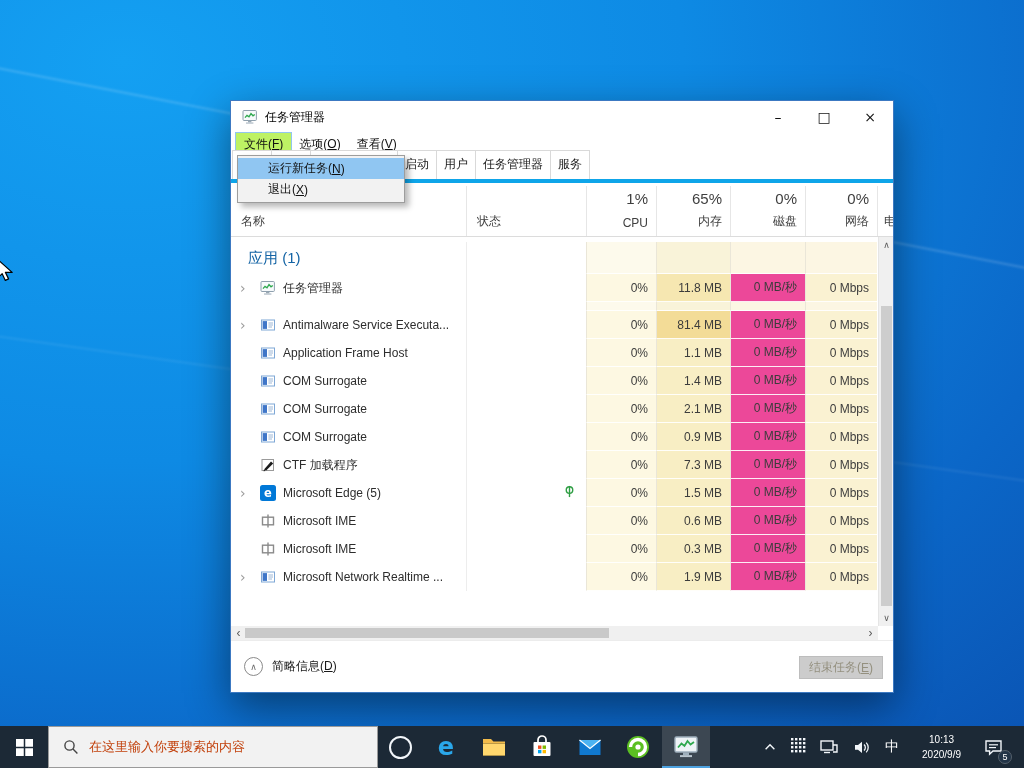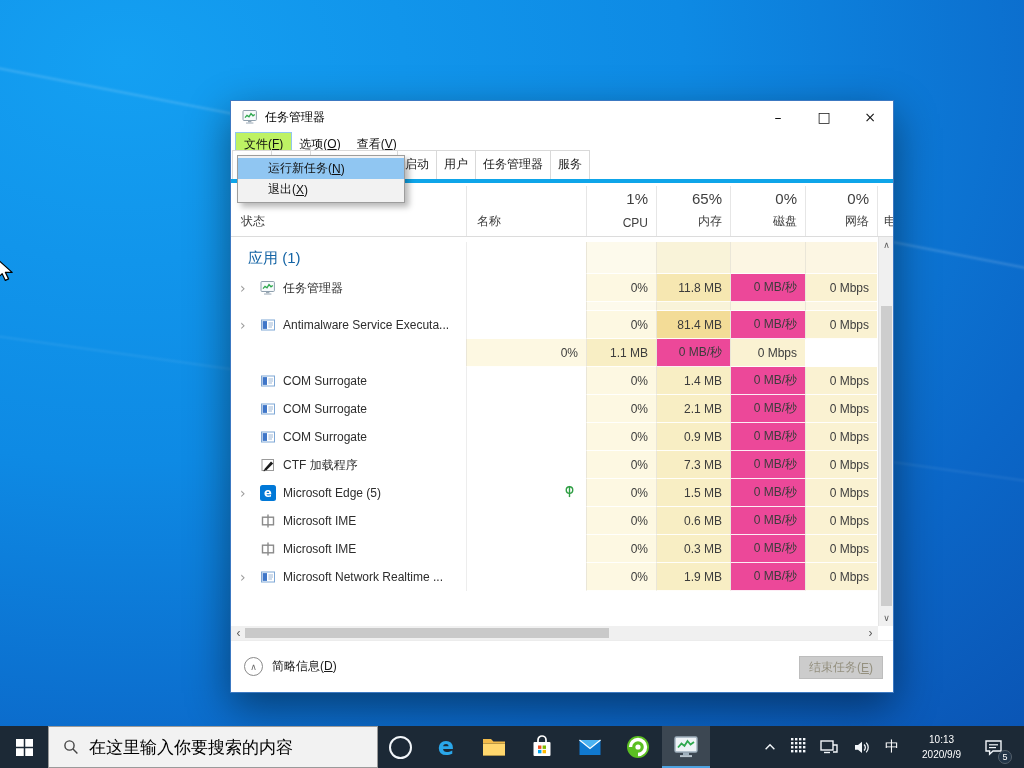--- a/index.html
+++ b/index.html
@@ -104,21 +104,21 @@
   .popup-item.hl { background:#90c6f2; }
 
   u { text-decoration:underline; }
 
   
   .taskbar { position:absolute; left:0; bottom:0; width:1024px; height:42px; background:#1c2936; display:flex; }
   .tb-btn { height:42px; display:flex; align-items:center; justify-content:center; flex:none; }
   .start-btn { width:48px; }
   .searchbox { width:330px; height:42px; background:#f2f2f2; border:1px solid #9a9a9a; display:flex; align-items:center; }
   .searchbox svg { margin:0 10px 0 14px; }
-  .search-ph { font-size:17px; color:#000000; white-space:nowrap; }
+  .search-ph { font-size:13px; color:#c2410c; white-space:nowrap; }
   .cortana-btn { width:44px; }
   .cortana-ring { width:23px; height:23px; border:2px solid #f2f6fa; border-radius:50%; }
   .app-btn { width:48px; position:relative; }
   .app-btn svg, .app-btn .txticon { width:26px; height:26px; display:block; }
   .app-btn.active { background:rgba(255,255,255,.14); }
   .app-btn.active::after { content:""; position:absolute; left:0; bottom:0; width:100%; height:2px; background:#4da2e0; }
   .tray { margin-left:auto; display:flex; align-items:center; padding-right:14px; }
   .tray-btn { height:42px; display:flex; align-items:center; justify-content:center; padding:0 7px; position:relative; }
   .ime-ind { color:#fff; font-size:14px; }
   .clock { color:#fff; font-size:10px; text-align:center; line-height:15px; padding:0 9px; }
@@ -163,24 +163,24 @@
         <div class="tab">性能</div>
         <div class="tab">应用历史记录</div>
         <div class="tab">启动</div>
         <div class="tab">用户</div>
         <div class="tab">任务管理器</div>
         <div class="tab">服务</div>
       </div>
 
     <div class="gridhead">
       <div class="hcell">
+        <span class="lbl-left">名称</span>
+      </div>
+      <div class="hcell">
         <span class="lbl-left">状态</span>
-      </div>
-      <div class="hcell">
-        <span class="lbl-left">名称</span>
       </div>
       <div class="hcell">
         <span class="pct">1%</span>
         <span class="lbl">CPU</span>
       </div>
       <div class="hcell">
         <span class="pct">65%</span>
         <span class="lbl">内存</span>
       </div>
       <div class="hcell">
@@ -248,20 +248,33 @@
             </span>
             <span class="proc-name">Antimalware Service Executa...</span>
           </div>
           <div class="tcell status-cell"></div>
           <div class="tcell cell-num c-cpu">0%</div>
           <div class="tcell cell-num c-mem mem-l2">81.4 MB</div>
           <div class="tcell cell-num c-disk">0 MB/秒</div>
           <div class="tcell cell-num c-net">0 Mbps</div>
         </div>
         <div class="trow proc">
+          <div class="tcell name-cell">
+            <span class="expander"></span>
+            <span class="proc-ico">
+              <svg viewBox="0 0 16 16">
+                <rect x="1.5" y="3" width="13" height="10" fill="#fff" stroke="#7fa8d6" stroke-width="1"></rect>
+                <rect x="2.6" y="4.1" width="4.4" height="7.8" fill="#3f76c8"></rect>
+                <line x1="8.4" y1="6" x2="13" y2="6" stroke="#9db7d6" stroke-width="1"></line>
+                <line x1="8.4" y1="8" x2="13" y2="8" stroke="#9db7d6" stroke-width="1"></line>
+                <line x1="8.4" y1="10" x2="12" y2="10" stroke="#9db7d6" stroke-width="1"></line>
+              </svg>
+            </span>
+            <span class="proc-name">Application Frame Host</span>
+          </div>
           <div class="tcell status-cell"></div>
           <div class="tcell cell-num c-cpu">0%</div>
           <div class="tcell cell-num c-mem mem-l0">1.1 MB</div>
           <div class="tcell cell-num c-disk">0 MB/秒</div>
           <div class="tcell cell-num c-net">0 Mbps</div>
         </div>
         <div class="trow proc">
           <div class="tcell name-cell">
             <span class="expander"></span>
             <span class="proc-ico">

